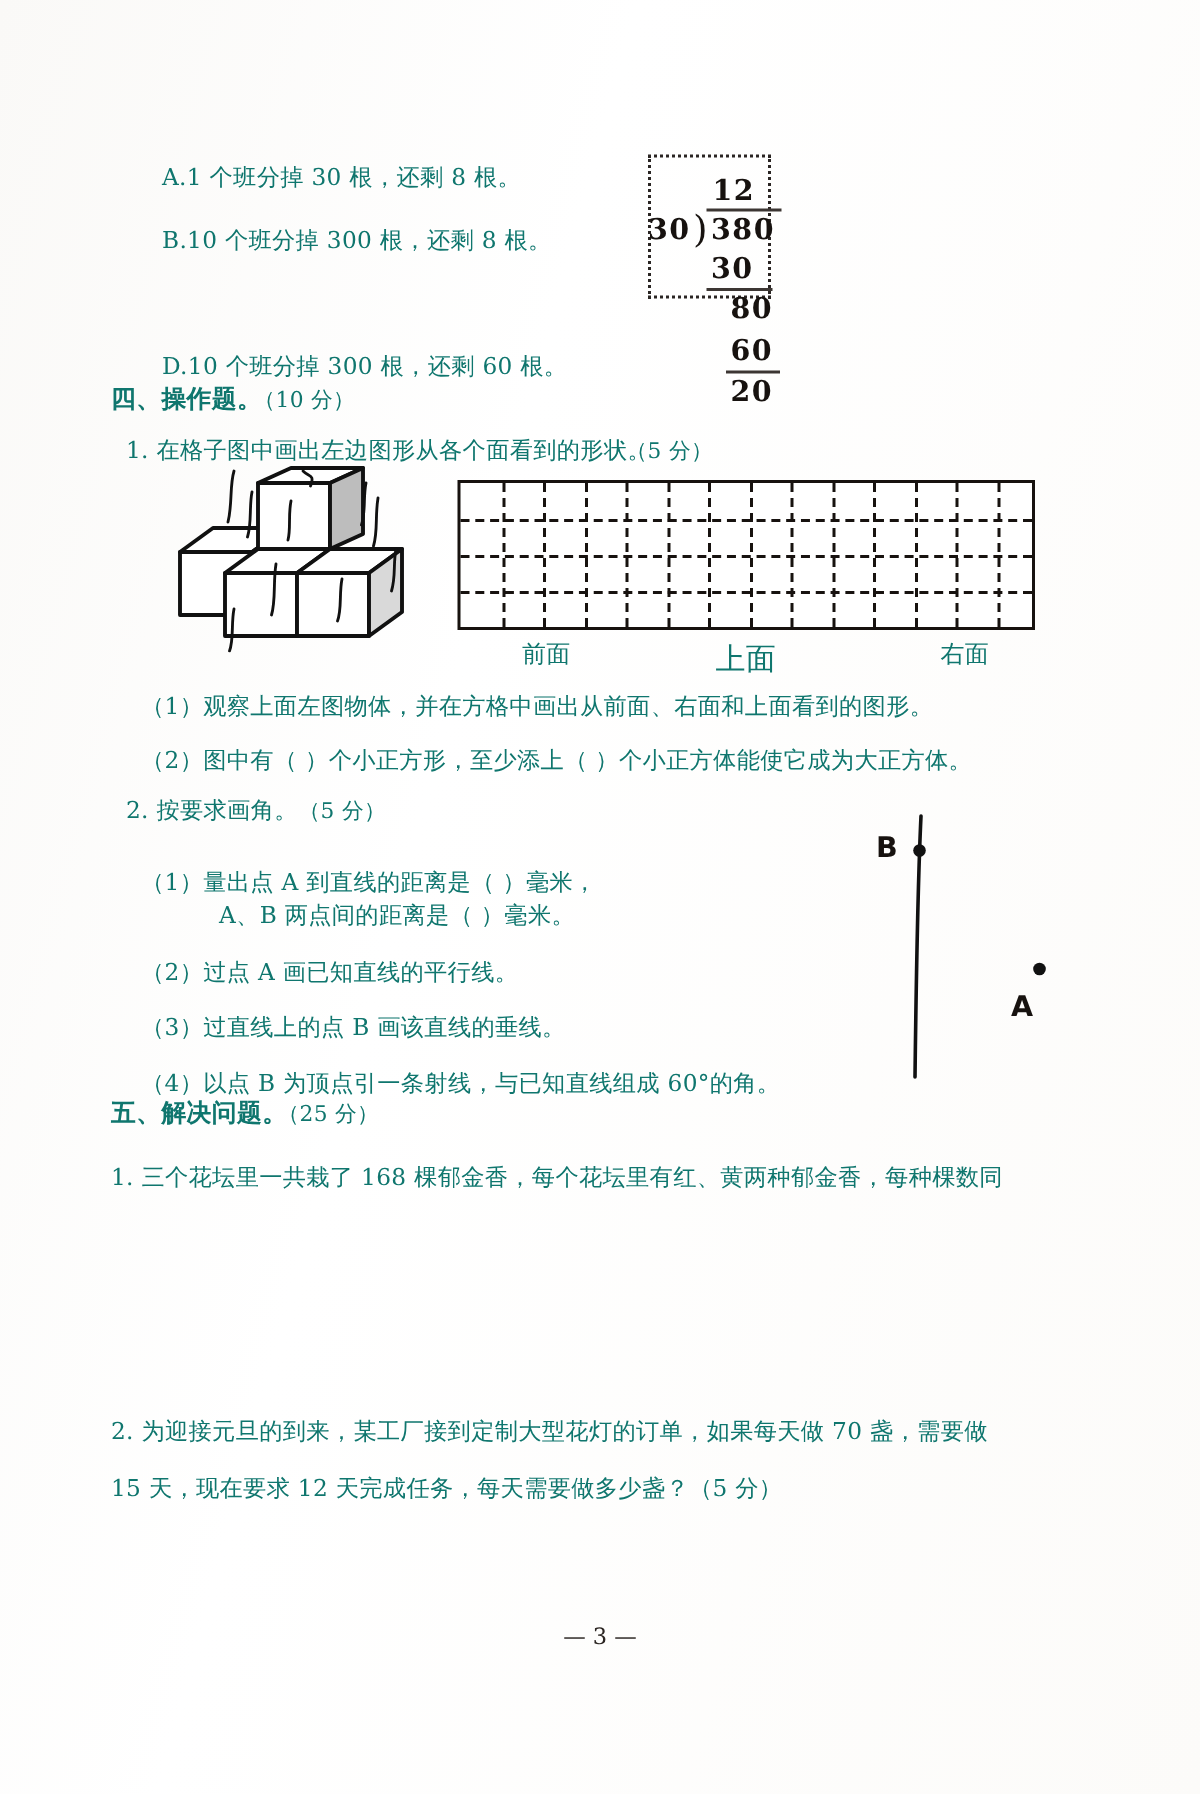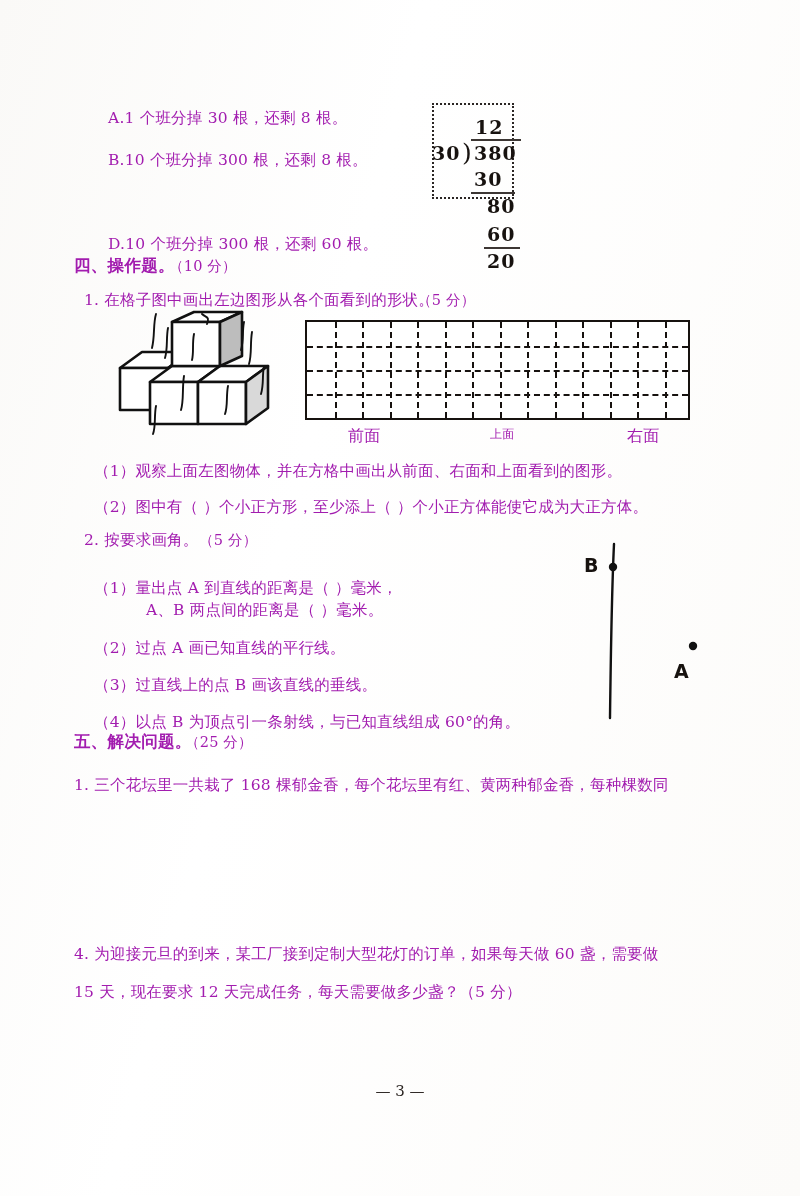--- a/index.html
+++ b/index.html
@@ -26,21 +26,21 @@
     background:
       linear-gradient(105deg, rgba(250,249,247,1) 0%, rgba(255,255,255,1) 38%, rgba(252,251,249,1) 100%);
     pointer-events: none;
   }
   .txt {
     position: absolute;
     white-space: nowrap;
     font-family: "DejaVu Serif", "Liberation Serif", serif;
     font-size: 15.5px;
     letter-spacing: .2px;
-    color: #a21caf;
+    color: #0f766e;
   }
   .opt { font-size: 15.5px; }
   .sec-head {
     font-weight: bold;
     font-size: 16.5px;
     letter-spacing: .3px;
   }
   .qnum { font-size: 15.5px; }
   .small-score { font-size: 14.5px; }
 
@@ -232,21 +232,21 @@
       <div class="gline-v" style="left:302.5px"></div>
       <div class="gline-v" style="left:330px"></div>
       <div class="gline-v" style="left:357.5px"></div>
       <div class="gline-h" style="top:23.5px"></div>
       <div class="gline-h" style="top:47.5px"></div>
       <div class="gline-h" style="top:71.5px"></div>
     </div>
   </div>
 
   <div class="txt" style="left:348px; top:426px; font-size:16px;">前面</div>
-  <div class="txt" style="left:477px; top:426px; font-size:12px;margin-left:13px;">上面</div>
+  <div class="txt" style="left:477px; top:426px; font-size:20px;">上面</div>
   <div class="txt" style="left:607px; top:426px; font-size:16px;margin-left:20px;">右面</div>
 
   <div class="txt" style="left:94px; top:461px;">（1）观察上面左图物体，并在方格中画出从前面、右面和上面看到的图形。</div>
   <div class="txt" style="left:94px; top:497px;">（2）图中有（        ）个小正方形，至少添上（        ）个小正方体能使它成为大正方体。</div>
 
   <div class="txt qnum" style="left:84px; top:530px;">2. 按要求画角。</div>
   <div class="txt small-score" style="left:199px; top:531px;">（5 分）</div>
 
   <div class="txt" style="left:94px; top:562px;margin-top:16px;">（1）量出点 A 到直线的距离是（      ）毫米，</div>
   <div class="txt" style="left:146px; top:600px;">A、B 两点间的距离是（      ）毫米。</div>
@@ -265,17 +265,17 @@
     </svg>
     <div class="pt-label" style="left:14px; top:14px;">B</div>
     <div class="pt-label" style="left:104px; top:120px;">A</div>
   </div>
 
   <div class="txt sec-head" style="left:74px; top:731px;">五、解决问题。</div>
   <div class="txt small-score" style="left:185px; top:733px;">（25 分）</div>
 
   <div class="txt" style="left:74px; top:775px;">1. 三个花坛里一共栽了 168 棵郁金香，每个花坛里有红、黄两种郁金香，每种棵数同</div>
 
-  <div class="txt" style="left:74px; top:944px;">4. 为迎接元旦的到来，某工厂接到定制大型花灯的订单，如果每天做 60 盏，需要做</div>
+  <div class="txt" style="left:74px; top:944px;">2. 为迎接元旦的到来，某工厂接到定制大型花灯的订单，如果每天做 70 盏，需要做</div>
   <div class="txt" style="left:74px; top:982px;">15 天，现在要求 12 天完成任务，每天需要做多少盏？（5 分）</div>
 
   <div id="pagenum">— 3 —</div>
 </div>
 
 </body></html>

